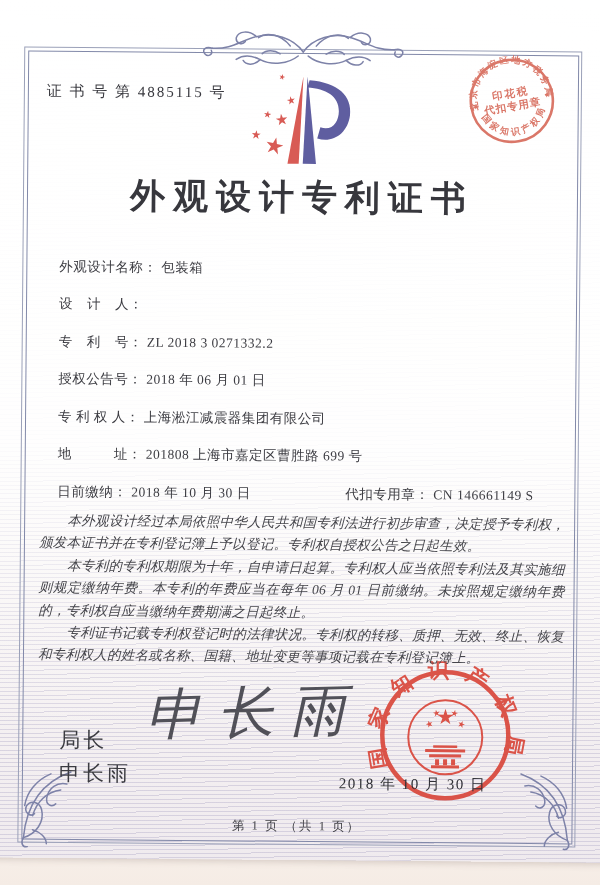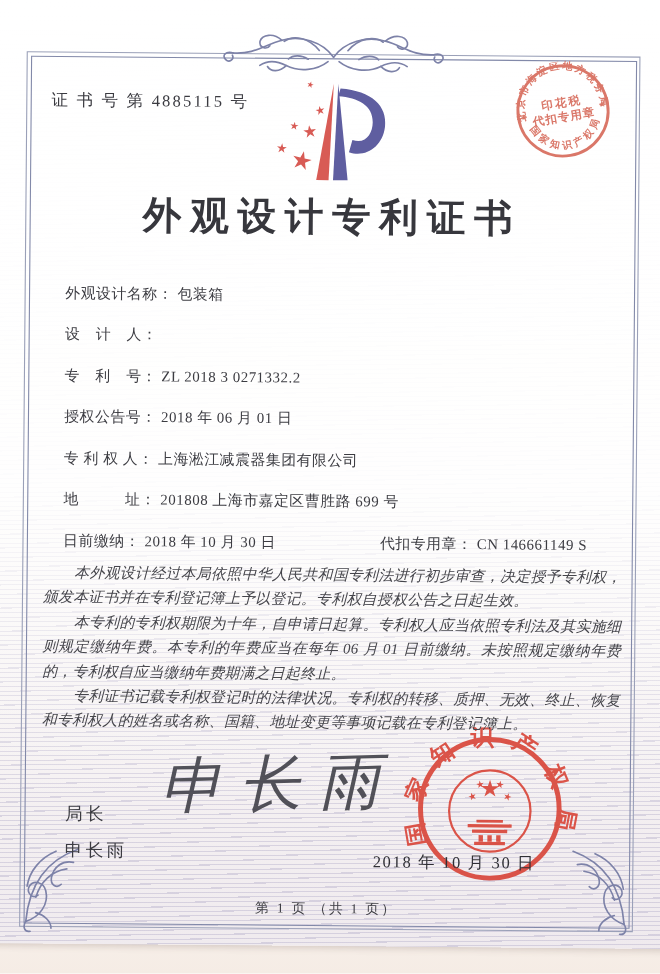--- a/index.html
+++ b/index.html
@@ -34,21 +34,21 @@
     letter-spacing:8px;color:#37373d;}
   .fields{left:68px;top:262px;width:500px;font-size:13.5px;color:#3c3c42;}
   .field-row{height:37.5px;display:flex;align-items:center;letter-spacing:0.5px;}
   .field-label{white-space:pre;}
   .field-value{white-space:pre;margin-left:4px;}
   .grant-no{left:356px;top:487px;height:37.5px;display:flex;align-items:center;
     font-size:13.5px;color:#3c3c42;letter-spacing:0.5px;}
   .body-text{left:50px;top:524px;width:526px;font-size:13.5px;line-height:22.4px;
     color:#45454b;font-style:italic;letter-spacing:0.3px;text-align:justify;}
   .body-text p{margin:0;text-indent:2.1em;}
-  .signer{left:72px;top:738px;font-size:16px;line-height:33px;letter-spacing:3px;color:#3b3b41;}
+  .signer{left:72px;top:738px;font-size:21px;line-height:33px;letter-spacing:3px;color:#3b3b41;}
   .signature{left:158px;top:688px;font-size:56px;letter-spacing:16px;color:#3c3c44;
     transform:rotate(-2deg);opacity:0.88;font-style:italic;}
   .cnipa-seal{left:368px;top:672px;width:180px;height:150px;opacity:0.92;}
   .issue-date{left:352px;top:786px;font-size:15px;letter-spacing:1.5px;color:#2f2f35;z-index:6;}
   .tax-stamp{left:474px;top:66px;width:90px;height:90px;transform:rotate(-10deg);opacity:0.85;}
   .footer-page{left:0;top:830px;width:620px;text-align:center;font-size:12.5px;
     letter-spacing:2px;color:#3e3e44;}
   .ornament{color:#7d82a8;}
   svg{display:block;}.z2{z-index:2}.z3{z-index:3}
 </style>

